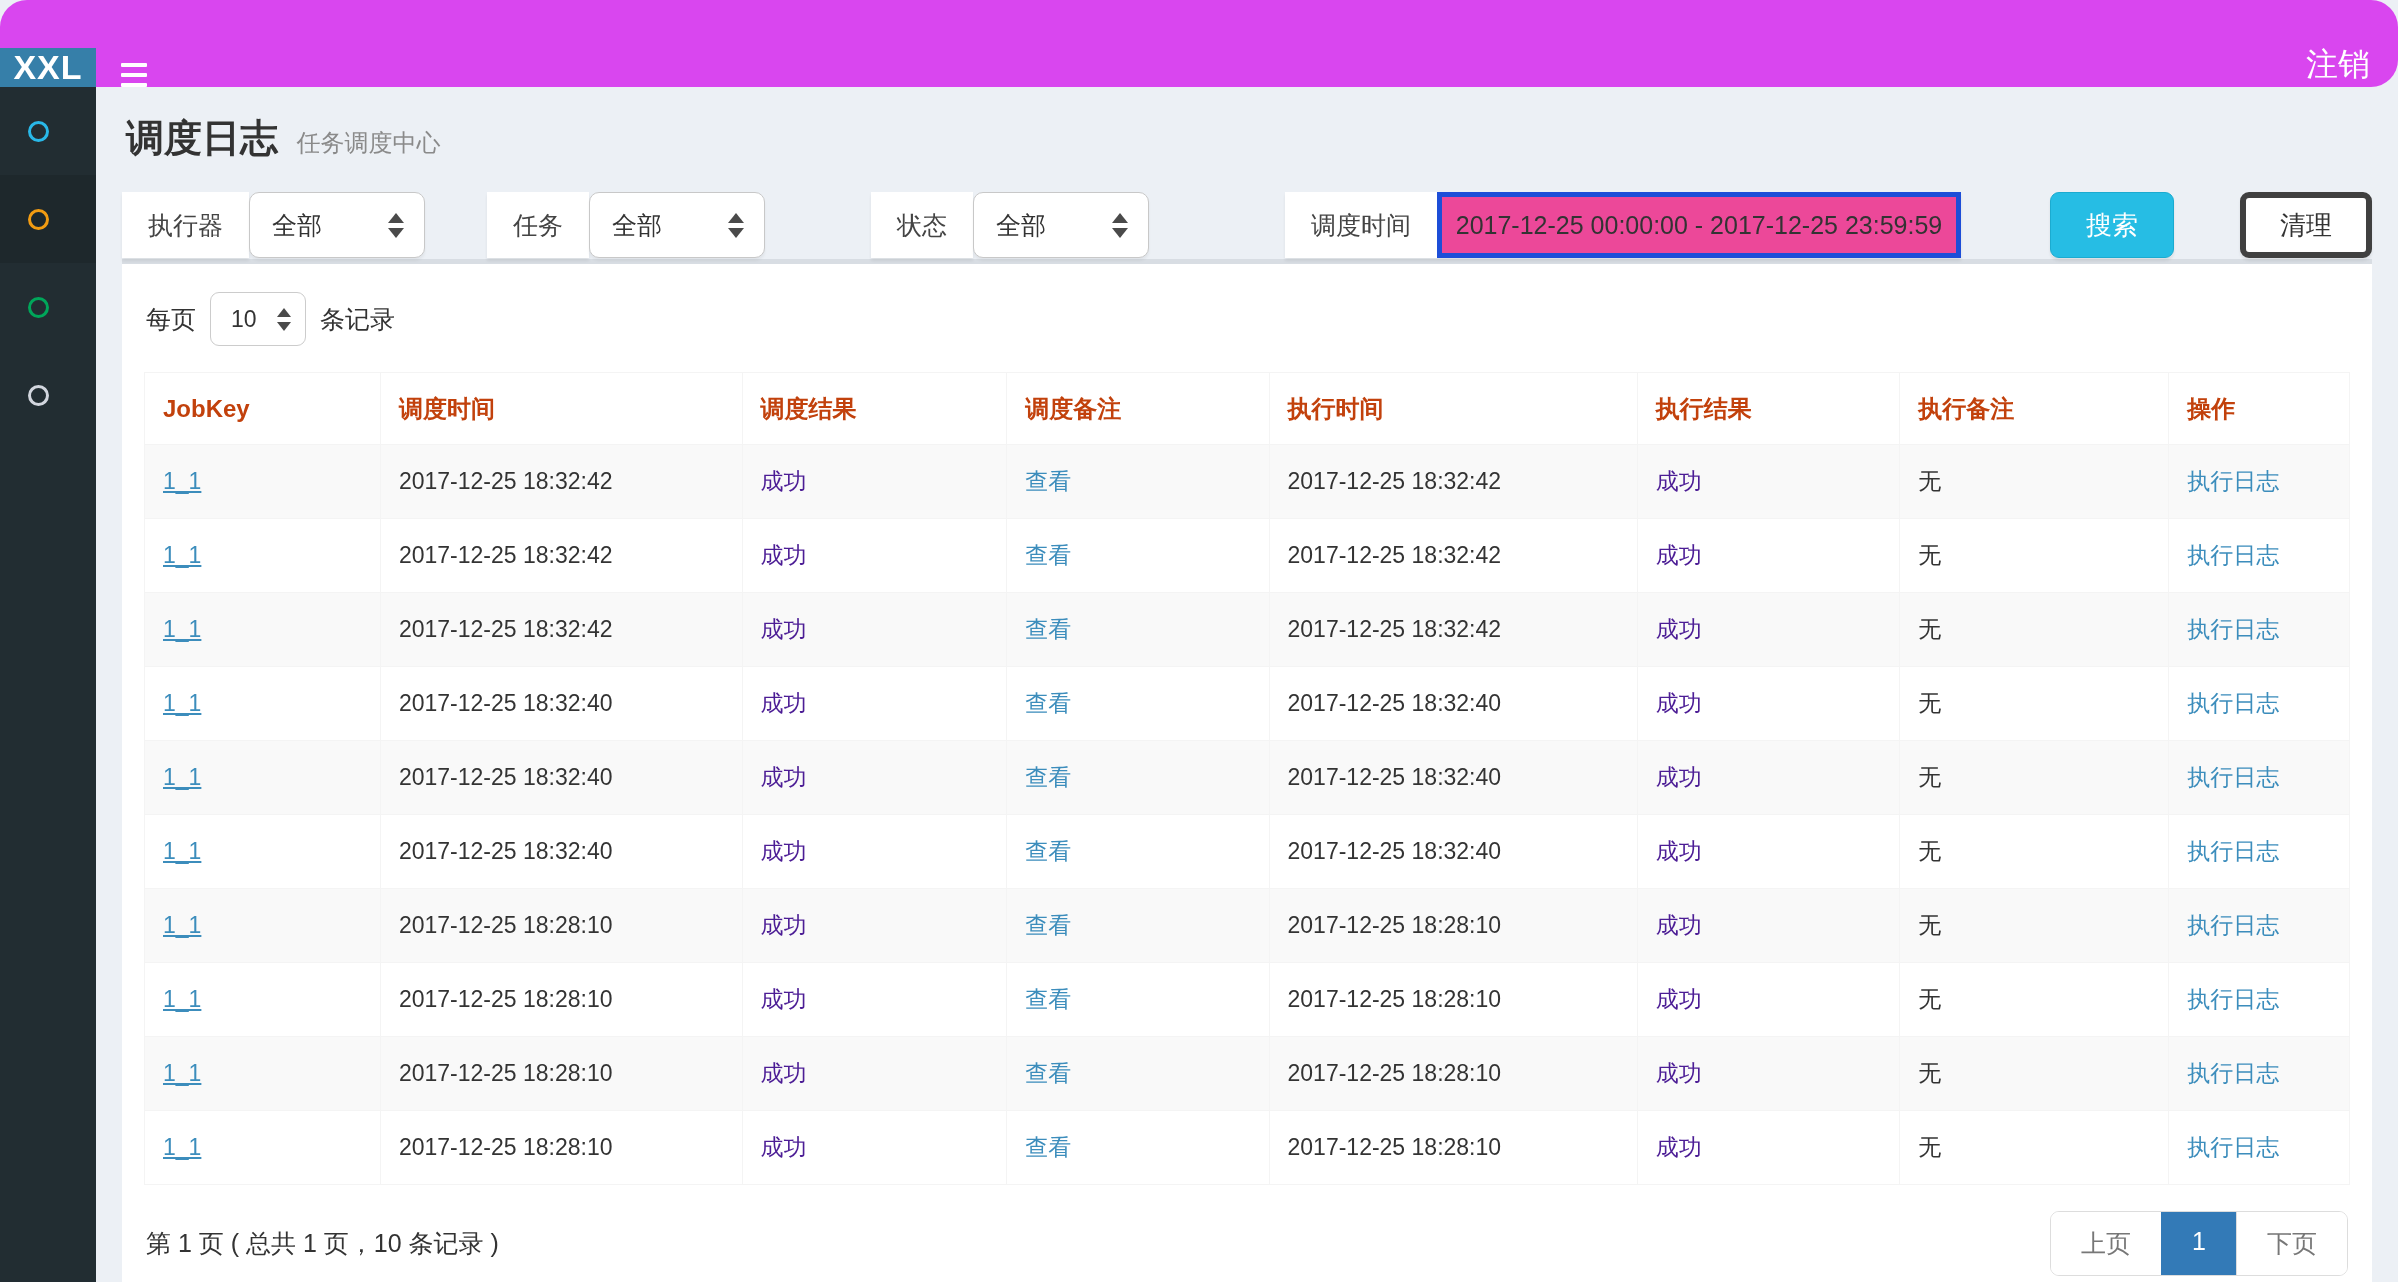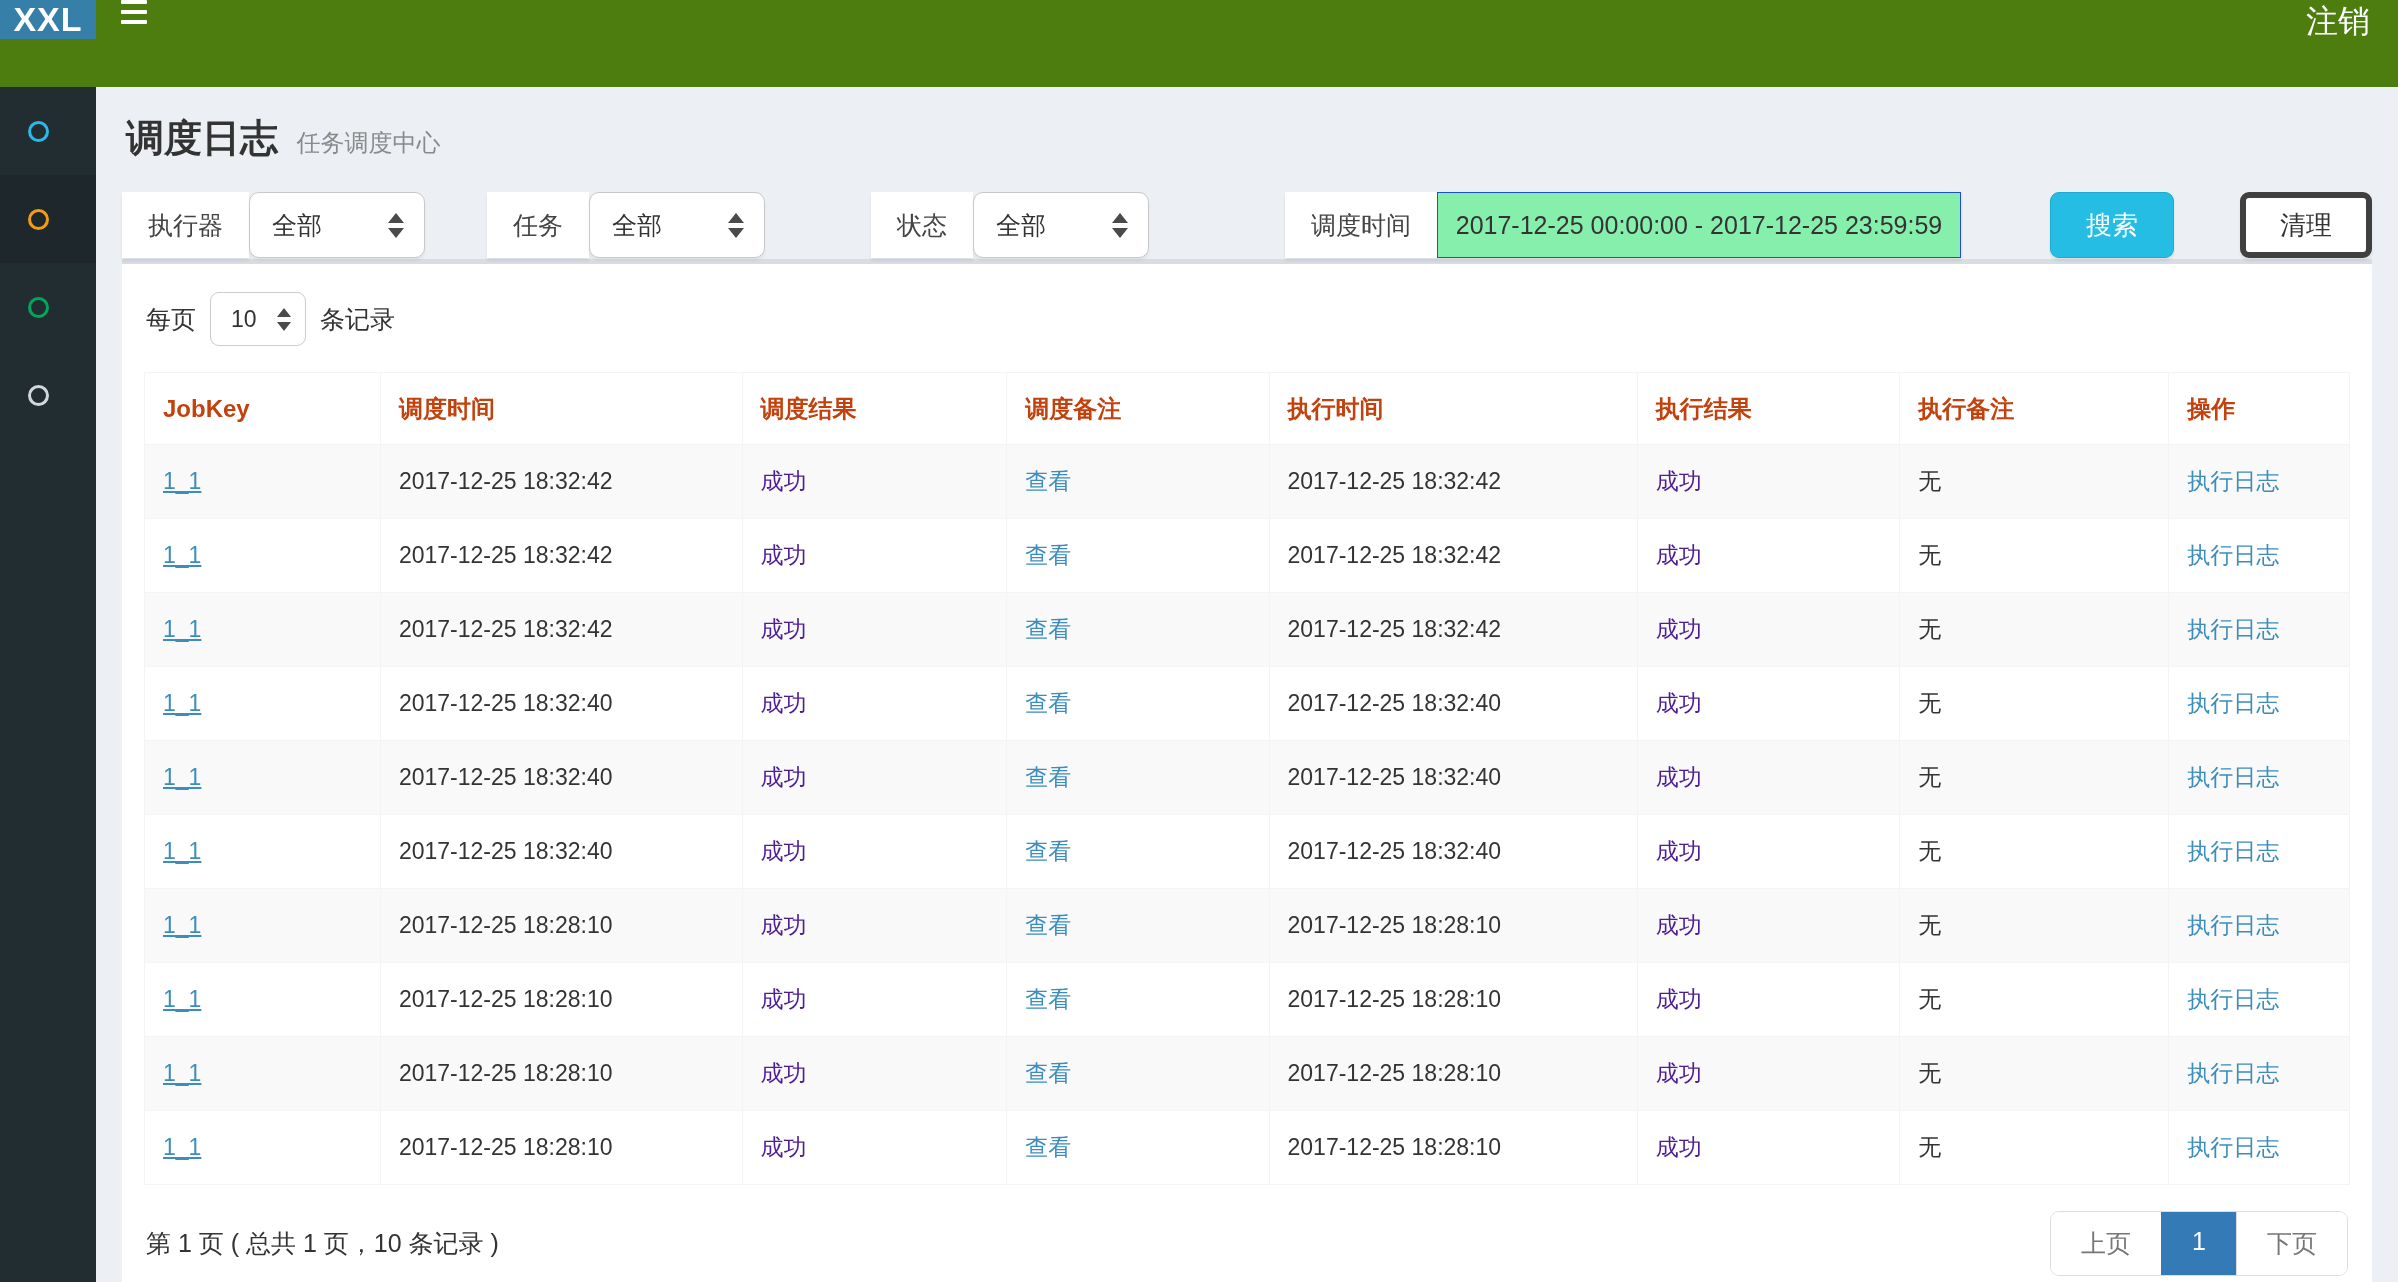--- a/index.html
+++ b/index.html
@@ -6,21 +6,21 @@
   html,body { width: 2398px; height: 1282px; overflow: hidden; }
   body {
     font-family: "Liberation Sans", "DejaVu Sans", sans-serif;
     background: #ecf0f5;
     color: #333;
   }
 
   
   .topbar {
     position: absolute; top: 0; left: 0; width: 2398px; height: 87px;
-    background: #4d7c0f; display: flex; align-items: flex-start;
+    background: #d946ef; display: flex; align-items: flex-end; border-radius: 27px;
   }
   .logo {
     width: 96px; background: #367fa9; color: #fff;
     font-size: 34px; font-weight: bold; letter-spacing: 1px;
     display: flex; align-items: center; justify-content: center;
   }
   .hamburger {
     width: 76px; display: flex; flex-direction: column; gap: 6px;
     align-items: center; justify-content: center; cursor: pointer;
   }
@@ -61,21 +61,21 @@
   }
   .select .val { margin-right: auto; }
   .arrows { display: flex; flex-direction: column; gap: 5px; margin: 0 20px 0 24px; }
   .arrows .up   { width: 0; height: 0; border-left: 8px solid transparent; border-right: 8px solid transparent; border-bottom: 10px solid #4a4a4a; }
   .arrows .down { width: 0; height: 0; border-left: 8px solid transparent; border-right: 8px solid transparent; border-top: 10px solid #4a4a4a; }
   .sel-w { width: 176px; }
   .gap { width: 62px; }
   .gap2 { width: 106px; }
   .gap3 { width: 136px; }
   .datetime-field {
-    width: 524px; background: #86efac; border: 1px solid #1d4ed8;
+    width: 524px; background: #ec4899; border: 5px solid #1d4ed8;
     display: flex; align-items: center; justify-content: center;
     font-size: 25px; color: #333; white-space: nowrap; cursor: pointer;
   }
   .btn { border-radius: 9px; font-size: 26px; display: flex; align-items: center; justify-content: center; cursor: pointer; box-shadow: 0 3px 3px rgba(0,0,0,0.07); }
   .btn-search { margin-left: auto; width: 124px; background: #26bde4; border: 1px solid #1babd0; color: #fff; }
   .btn-clear  { margin-left: 66px; width: 132px; background: #fff; border: 6px solid #404040; color: #333; }
 
   
   .data-box {
     margin-top: 6px; background: #fff; width: 2250px; min-height: 1030px;

